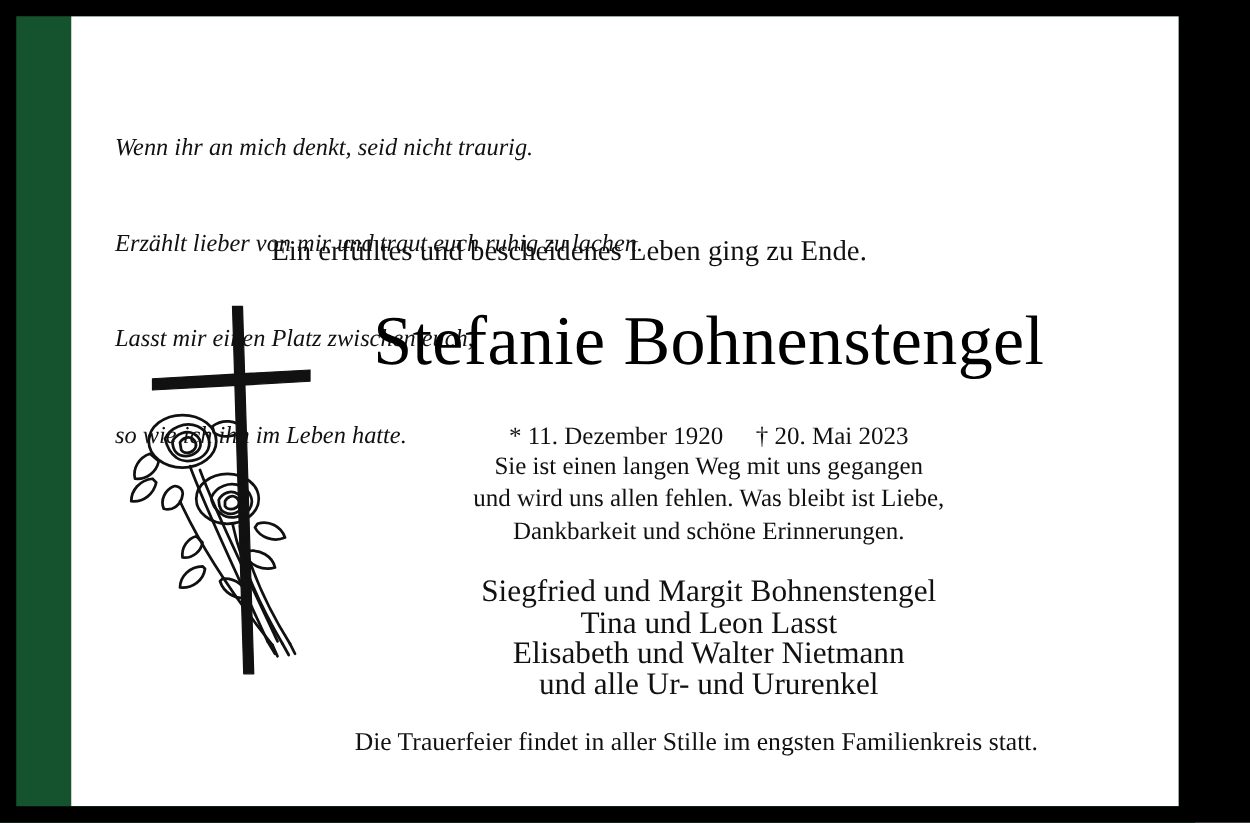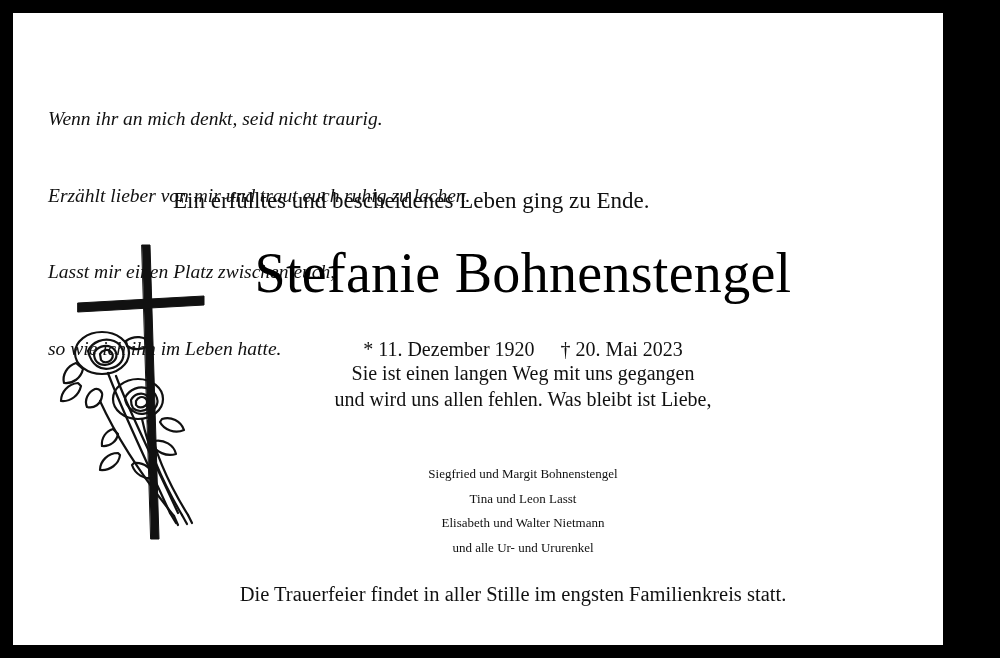--- a/index.html
+++ b/index.html
@@ -14,20 +14,21 @@
     font-family: "Liberation Serif", serif;
   }
   .obituary {
     position: relative;
     box-sizing: border-box;
     width: 956px;
     height: 658px;
     background: #14532d;
     border: 13px solid #000000;
     overflow: hidden;
+    padding-left: 44px;
   }
   .inner {
     position: relative;
     width: 100%;
     height: 100%;
     background: #ffffff;
   }
 
   
   .verse {
@@ -99,21 +100,21 @@
     color: #111111;
   }
 
   
   .family {
     position: absolute;
     left: 180px;
     top: 449px;
     width: 660px;
     text-align: center;
-    font-size: 13px;
+    font-size: 25px;
     line-height: 24.6px;
     color: #111111;
   }
 
   
   .footer-note {
     position: absolute;
     left: 100px;
     top: 570px;
     width: 800px;
@@ -151,20 +152,21 @@
 
     <div class="name">Stefanie Bohnenstengel</div>
 
     <div class="dates">
       <span class="birth">* 11. Dezember 1920</span><span class="gap"></span><span class="death">† 20. Mai 2023</span>
     </div>
 
     <div class="memorial">
       <div>Sie ist einen langen Weg mit uns gegangen</div>
       <div>und wird uns allen fehlen. Was bleibt ist Liebe,</div>
+      <div>Dankbarkeit und schöne Erinnerungen.</div>
     </div>
 
     <div class="family">
       <div>Siegfried und Margit Bohnenstengel</div>
       <div>Tina und Leon Lasst</div>
       <div>Elisabeth und Walter Nietmann</div>
       <div>und alle Ur- und Ururenkel</div>
     </div>
 
     <div class="footer-note">Die Trauerfeier findet in aller Stille im engsten Familienkreis statt.</div>

